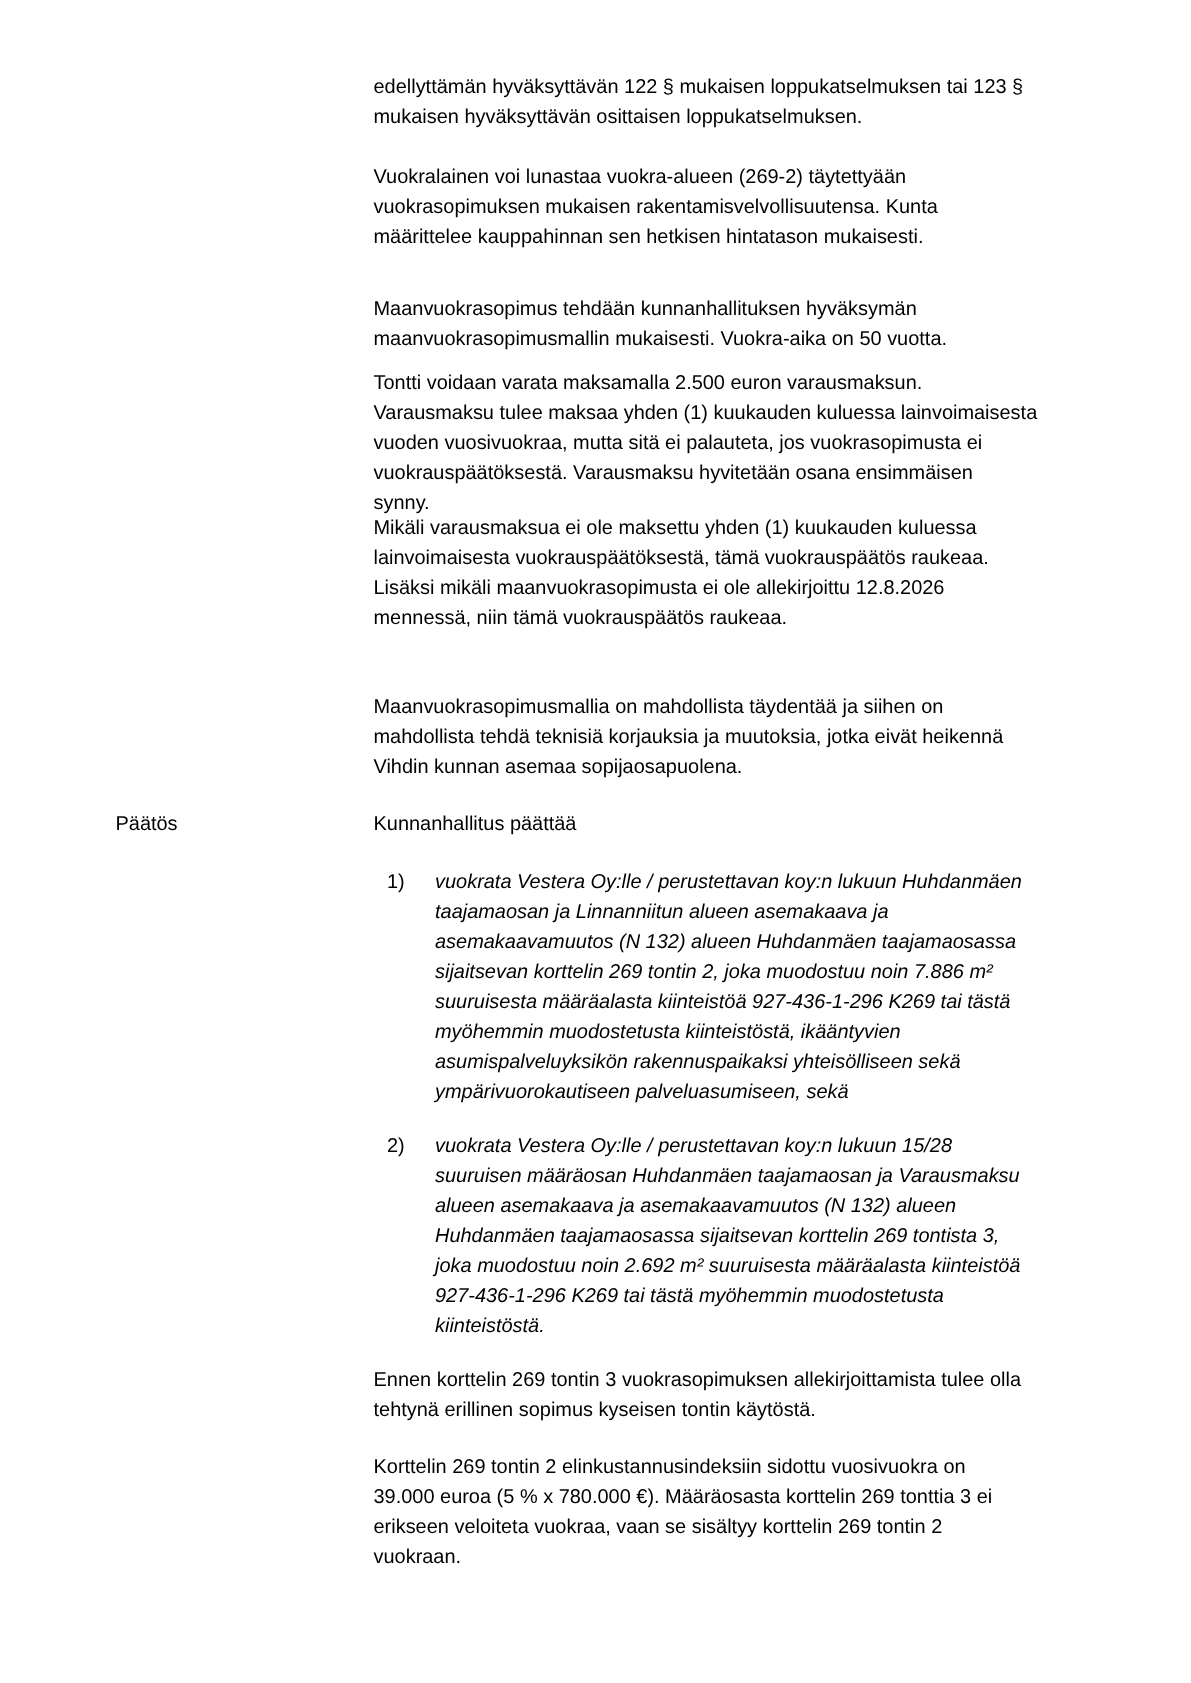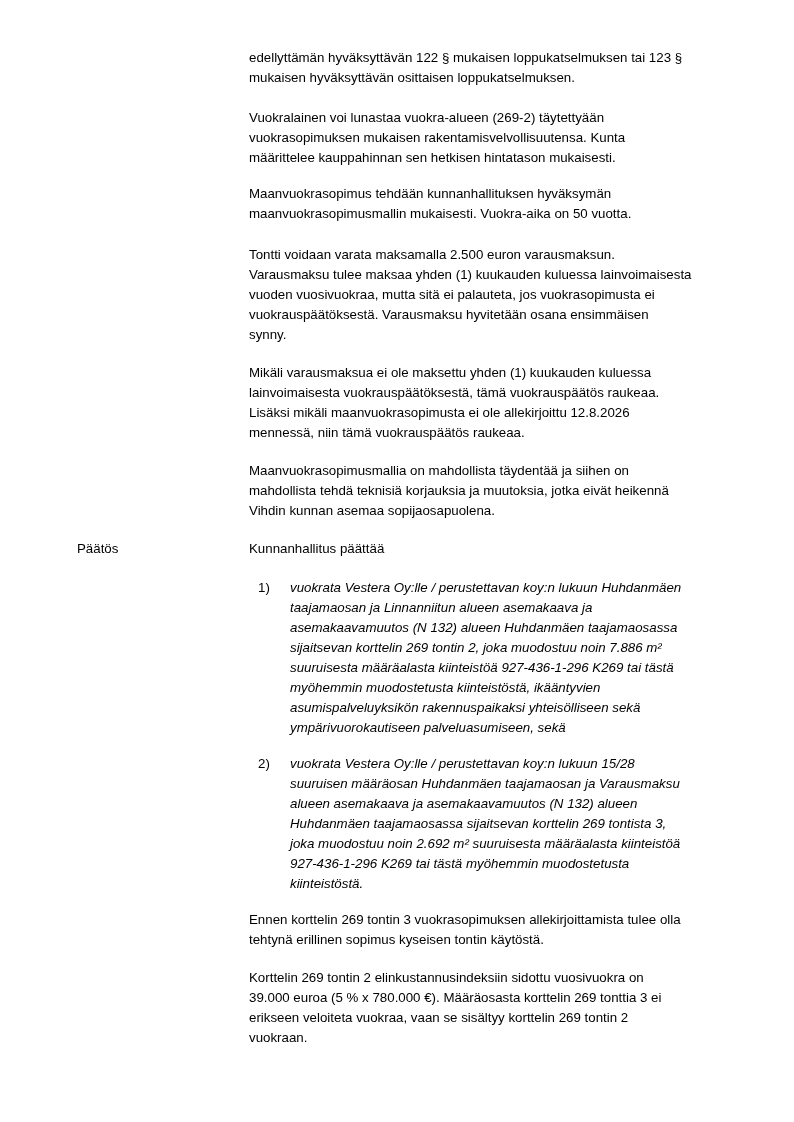--- a/index.html
+++ b/index.html
@@ -22,34 +22,34 @@
     <span class="ln">edellyttämän hyväksyttävän 122 § mukaisen loppukatselmuksen tai 123 §</span>
     <span class="ln">mukaisen hyväksyttävän osittaisen loppukatselmuksen.</span>
   </div>
 
   <div class="para" style="top:108px">
     <span class="ln">Vuokralainen voi lunastaa vuokra-alueen (269-2) täytettyään</span>
     <span class="ln">vuokrasopimuksen  mukaisen rakentamisvelvollisuutensa. Kunta</span>
     <span class="ln">määrittelee kauppahinnan sen hetkisen hintatason mukaisesti.</span>
   </div>
 
-  <div class="para" style="top:184px">
+  <div class="para" style="top:196px">
     <span class="ln">Maanvuokrasopimus  tehdään kunnanhallituksen hyväksymän</span>
     <span class="ln">maanvuokrasopimusmallin  mukaisesti. Vuokra-aika on 50 vuotta.</span>
   </div>
 
   <div class="para" style="top:245px">
     <span class="ln">Tontti voidaan varata maksamalla 2.500 euron varausmaksun.</span>
     <span class="ln">Varausmaksu tulee maksaa yhden (1) kuukauden kuluessa lainvoimaisesta</span>
     <span class="ln">vuoden vuosivuokraa, mutta sitä ei palauteta, jos vuokrasopimusta ei</span>
     <span class="ln">vuokrauspäätöksestä. Varausmaksu hyvitetään osana ensimmäisen</span>
     <span class="ln">synny.</span>
   </div>
 
-  <div class="para" style="top:363px">
+  <div class="para" style="top:342px">
     <span class="ln">Mikäli varausmaksua ei ole maksettu yhden (1) kuukauden kuluessa</span>
     <span class="ln">lainvoimaisesta vuokrauspäätöksestä, tämä vuokrauspäätös raukeaa.</span>
     <span class="ln">Lisäksi mikäli maanvuokrasopimusta ei ole allekirjoittu 12.8.2026</span>
     <span class="ln">mennessä, niin tämä vuokrauspäätös raukeaa.</span>
   </div>
 
   <div class="para" style="top:461px">
     <span class="ln">Maanvuokrasopimusmallia on mahdollista täydentää ja siihen on</span>
     <span class="ln">mahdollista tehdä teknisiä korjauksia ja muutoksia, jotka eivät heikennä</span>
     <span class="ln">Vihdin kunnan asemaa sopijaosapuolena.</span>

